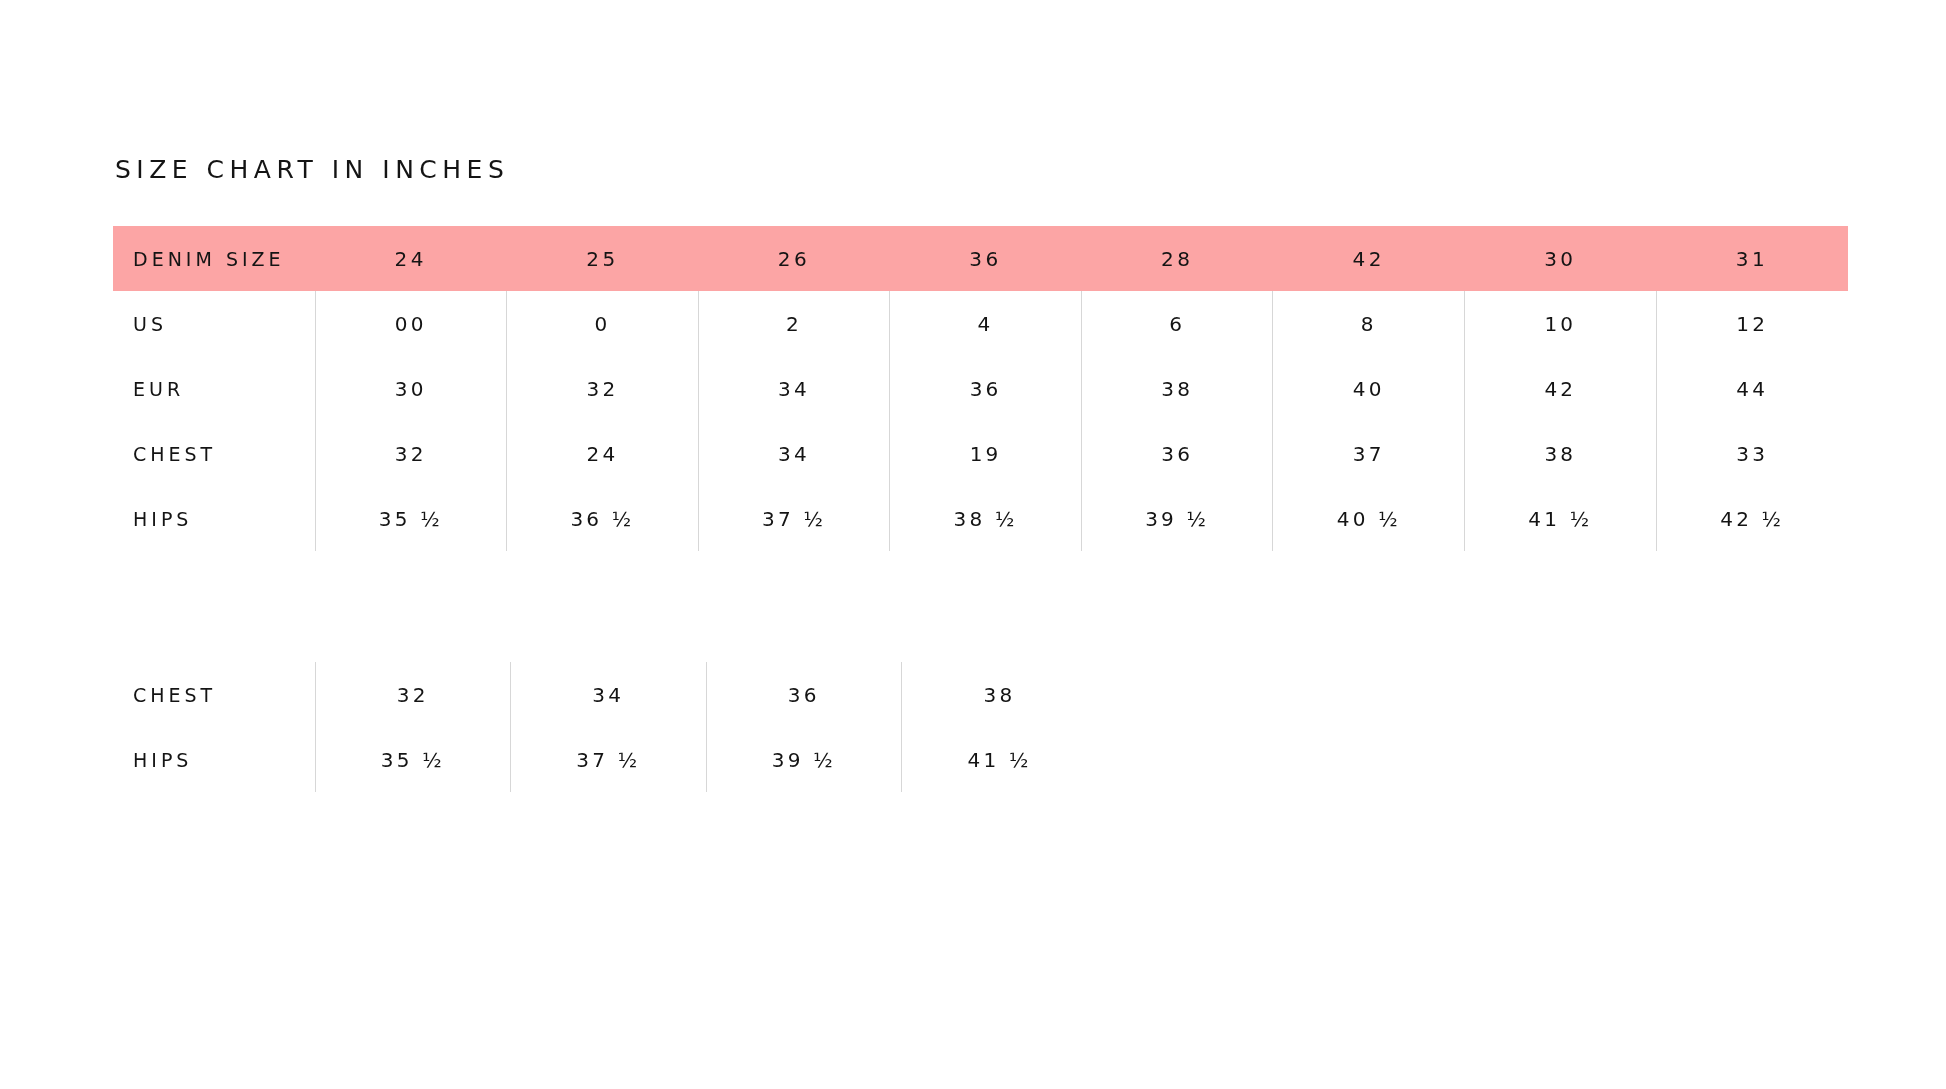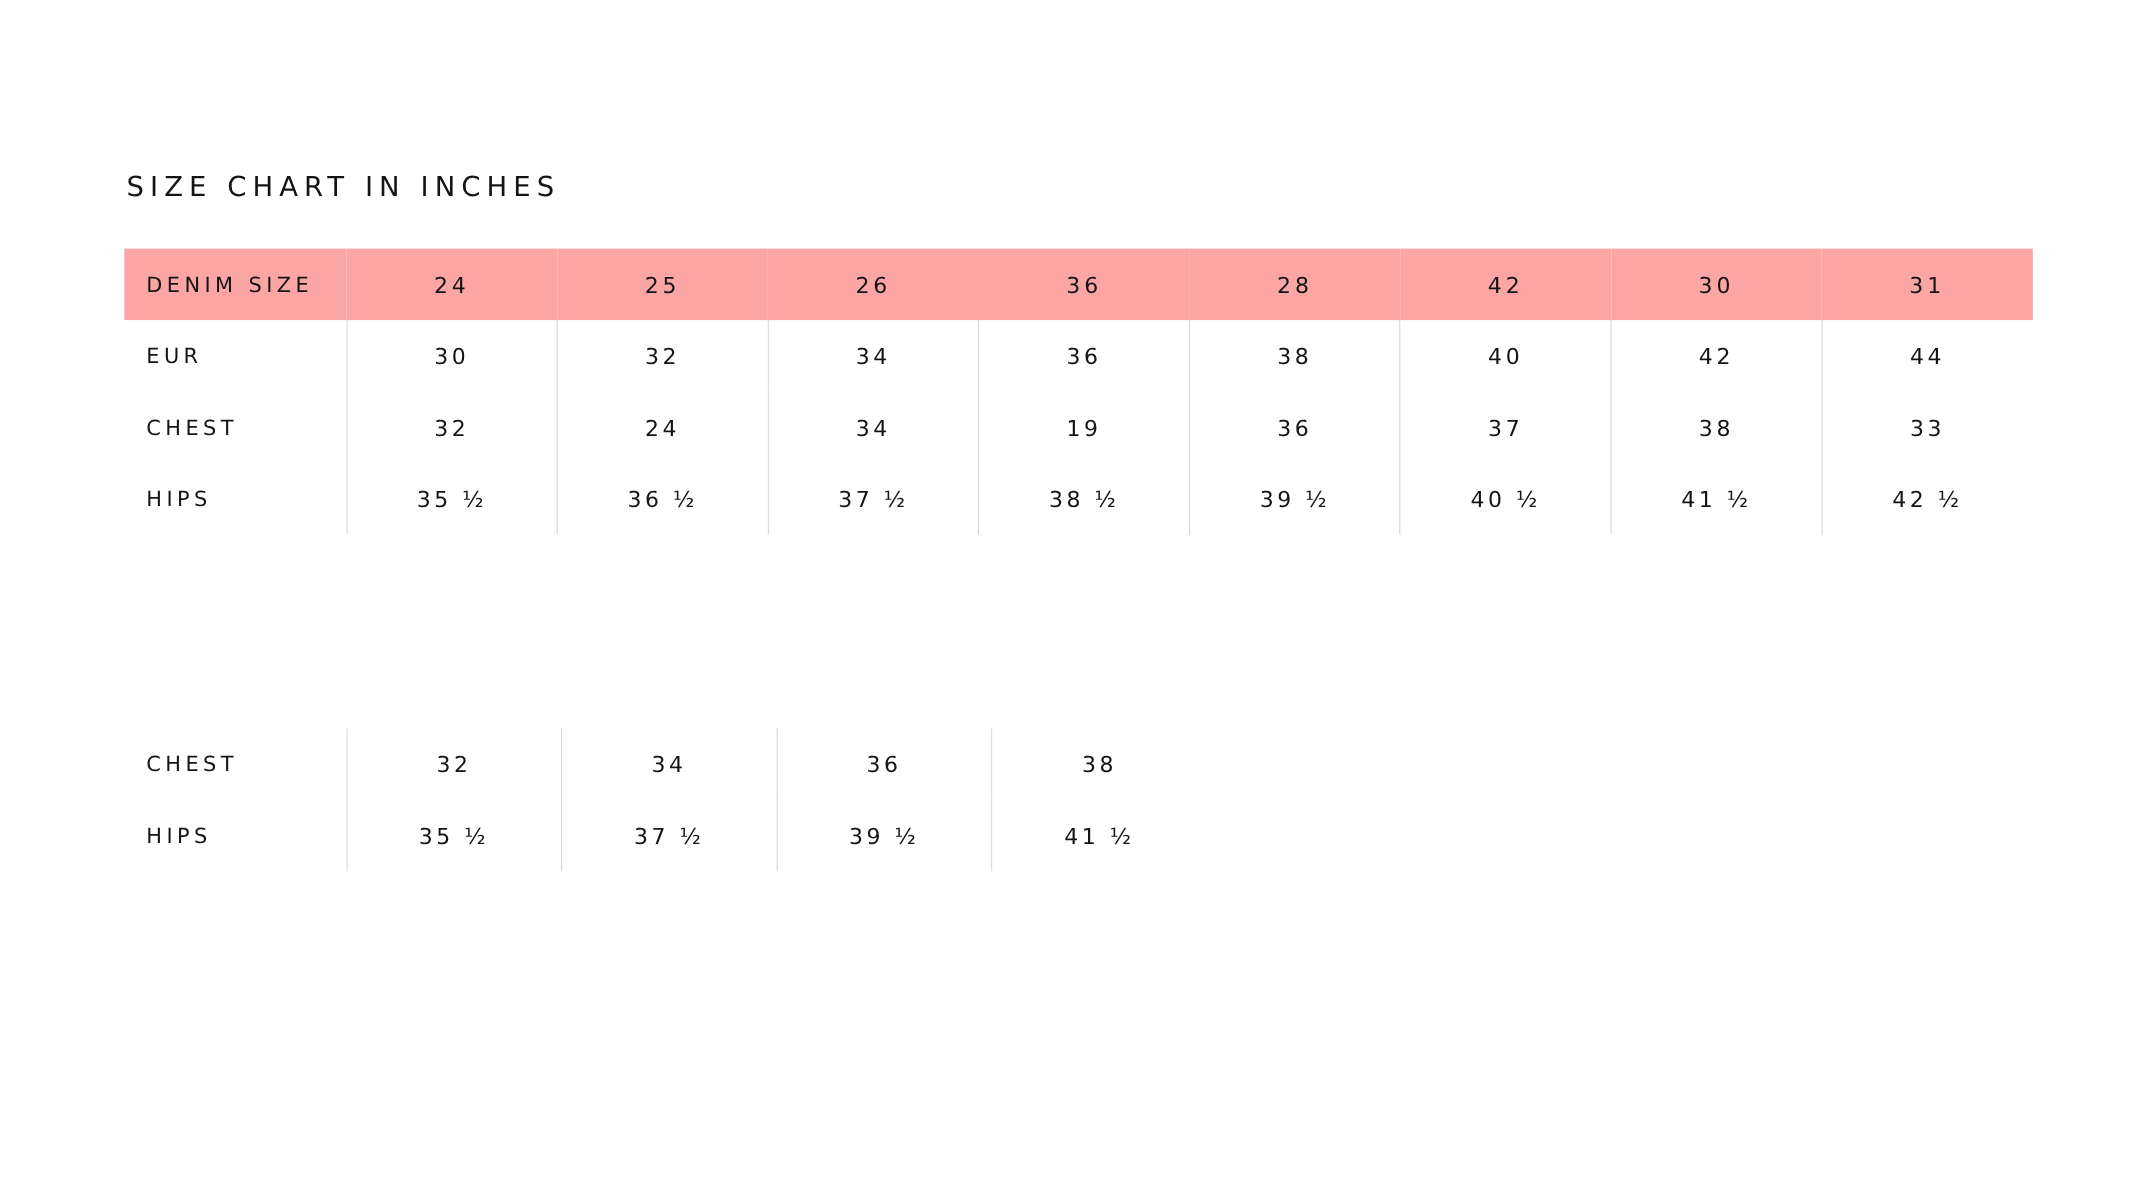--- a/index.html
+++ b/index.html
@@ -138,20 +138,31 @@
         <td class="val">24</td>
         <td class="val">25</td>
         <td class="val">26</td>
         <td class="val">36</td>
         <td class="val">28</td>
         <td class="val">42</td>
         <td class="val">30</td>
         <td class="val">31</td>
       </tr>
 
+      <tr class="body-row">
+        <td class="rowlabel">US</td>
+        <td class="val">00</td>
+        <td class="val">0</td>
+        <td class="val">2</td>
+        <td class="val">4</td>
+        <td class="val">6</td>
+        <td class="val">8</td>
+        <td class="val">10</td>
+        <td class="val last">12</td>
+      </tr>
 
       <tr class="body-row">
         <td class="rowlabel">EUR</td>
         <td class="val">30</td>
         <td class="val">32</td>
         <td class="val">34</td>
         <td class="val">36</td>
         <td class="val">38</td>
         <td class="val">40</td>
         <td class="val">42</td>

